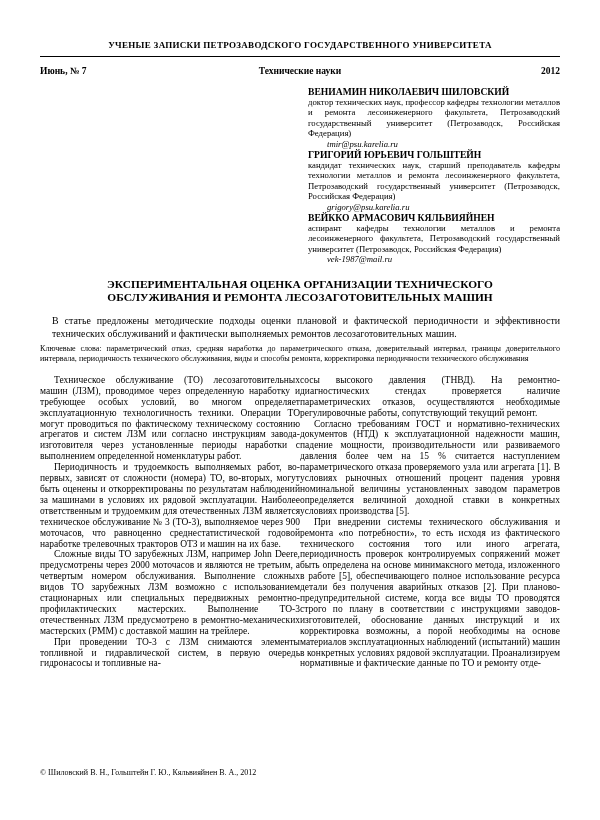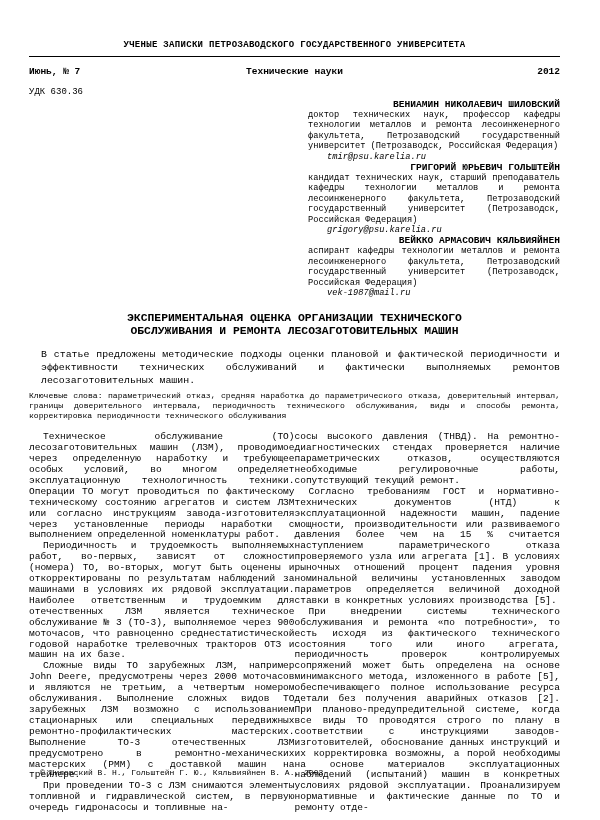--- a/index.html
+++ b/index.html
@@ -1,23 +1,23 @@
 <!DOCTYPE html>
 <html><head>
 <meta charset="utf-8">
 <style>
   html, body { margin:0; padding:0; background:#ffffff; }
   .page {
     position: relative;
     width: 600px; height: 816px;
     box-sizing: border-box;
-    padding: 40px 40px 0 29px;
+    padding: 40px 40px 0 40px;
     background: #ffffff;
     color: #000;
-    font-family: Liberation Mono, monospace;
+    font-family: Liberation Serif, serif;
     overflow: hidden;
   }
   .journal-title {
     text-align: center;
     font-weight: bold;
     font-size: 9px;
     letter-spacing: 0.3px;
     margin: 0 0 6px 0;
   }
   .header-rule {
@@ -38,21 +38,20 @@
   .udc { font-size: 9px; margin: 0 0 2px 0; }
   .authors {
     width: 252px;
     margin-left: auto;
     font-size: 8.7px;
     line-height: 10.4px;
   }
   .author-name {
     font-weight: bold;
     font-size: 9.6px;
-    text-align: right;
     line-height: 11px;
   }
   .author-aff { text-align: justify; }
   .author-email { font-style: italic; margin-left: 19px; }
   .article-title {
     margin: 13px 0 0 0;
     text-align: center;
     font-size: 11.4px;
     font-weight: bold;
     line-height: 13px;
@@ -98,21 +97,20 @@
 
   <div class="journal-title">УЧЕНЫЕ ЗАПИСКИ ПЕТРОЗАВОДСКОГО ГОСУДАРСТВЕННОГО УНИВЕРСИТЕТА</div>
   <hr class="header-rule">
 
   <div class="meta-row">
     <span class="left">Июнь, № 7</span>
     <span class="mid">Технические науки</span>
     <span class="right">2012</span>
   </div>
 
-  <div class="udc">УДК 630.36</div>
 
   <div class="authors">
     <div>
       <div class="author-name">ВЕНИАМИН НИКОЛАЕВИЧ ШИЛОВСКИЙ</div>
       <div class="author-aff">доктор технических наук, профессор кафедры технологии металлов и ремонта лесоинженерного факультета, Петрозаводский государственный университет (Петрозаводск, Российская Федерация)</div>
       <div class="author-email">tmir@psu.karelia.ru</div>
     </div>
     <div>
       <div class="author-name">ГРИГОРИЙ ЮРЬЕВИЧ ГОЛЬШТЕЙН</div>
       <div class="author-aff">кандидат технических наук, старший преподаватель кафедры технологии металлов и ремонта лесоинженерного факультета, Петрозаводский государственный университет (Петрозаводск, Российская Федерация)</div>
@@ -138,15 +136,15 @@
       <p>Сложные виды ТО зарубежных ЛЗМ, например John Deere, предусмотрены через 2000 моточасов и являются не третьим, а четвертым номером обслуживания. Выполнение сложных видов ТО зарубежных ЛЗМ возможно с использованием стационарных или специальных передвижных ремонтно-профилактических мастерских. Выполнение ТО-3 отечественных ЛЗМ предусмотрено в ремонтно-механических мастерских (РММ) с доставкой машин на трейлере.</p>
       <p>При проведении ТО-3 с ЛЗМ снимаются элементы топливной и гидравлической систем, в первую очередь гидронасосы и топливные на-</p>
     </div>
     <div class="col">
       <p class="no-indent">сосы высокого давления (ТНВД). На ремонтно-диагностических стендах проверяется наличие параметрических отказов, осуществляются необходимые регулировочные работы, сопутствующий текущий ремонт.</p>
       <p>Согласно требованиям ГОСТ и нормативно-технических документов (НТД) к эксплуатационной надежности машин, падение мощности, производительности или развиваемого давления более чем на 15 % считается наступлением параметрического отказа проверяемого узла или агрегата [1]. В условиях рыночных отношений процент падения уровня номинальной величины установленных заводом параметров определяется величиной доходной ставки в конкретных условиях производства [5].</p>
       <p>При внедрении системы технического обслуживания и ремонта «по потребности», то есть исходя из фактического технического состояния того или иного агрегата, периодичность проверок контролируемых сопряжений может быть определена на основе минимаксного метода, изложенного в работе [5], обеспечивающего полное использование ресурса детали без получения аварийных отказов [2]. При планово-предупредительной системе, когда все виды ТО проводятся строго по плану в соответствии с инструкциями заводов-изготовителей, обоснование данных инструкций и их корректировка возможны, а порой необходимы на основе материалов эксплуатационных наблюдений (испытаний) машин в конкретных условиях рядовой эксплуатации. Проанализируем нормативные и фактические данные по ТО и ремонту отде-</p>
     </div>
   </div>
 
-  <div class="copyright">© Шиловский В. Н., Гольштейн Г. Ю., Кяльвияйнен В. А., 2003</div>
+  <div class="copyright">© Шиловский В. Н., Гольштейн Г. Ю., Кяльвияйнен В. А., 2012</div>
 
 </div>
 
 </body></html>

